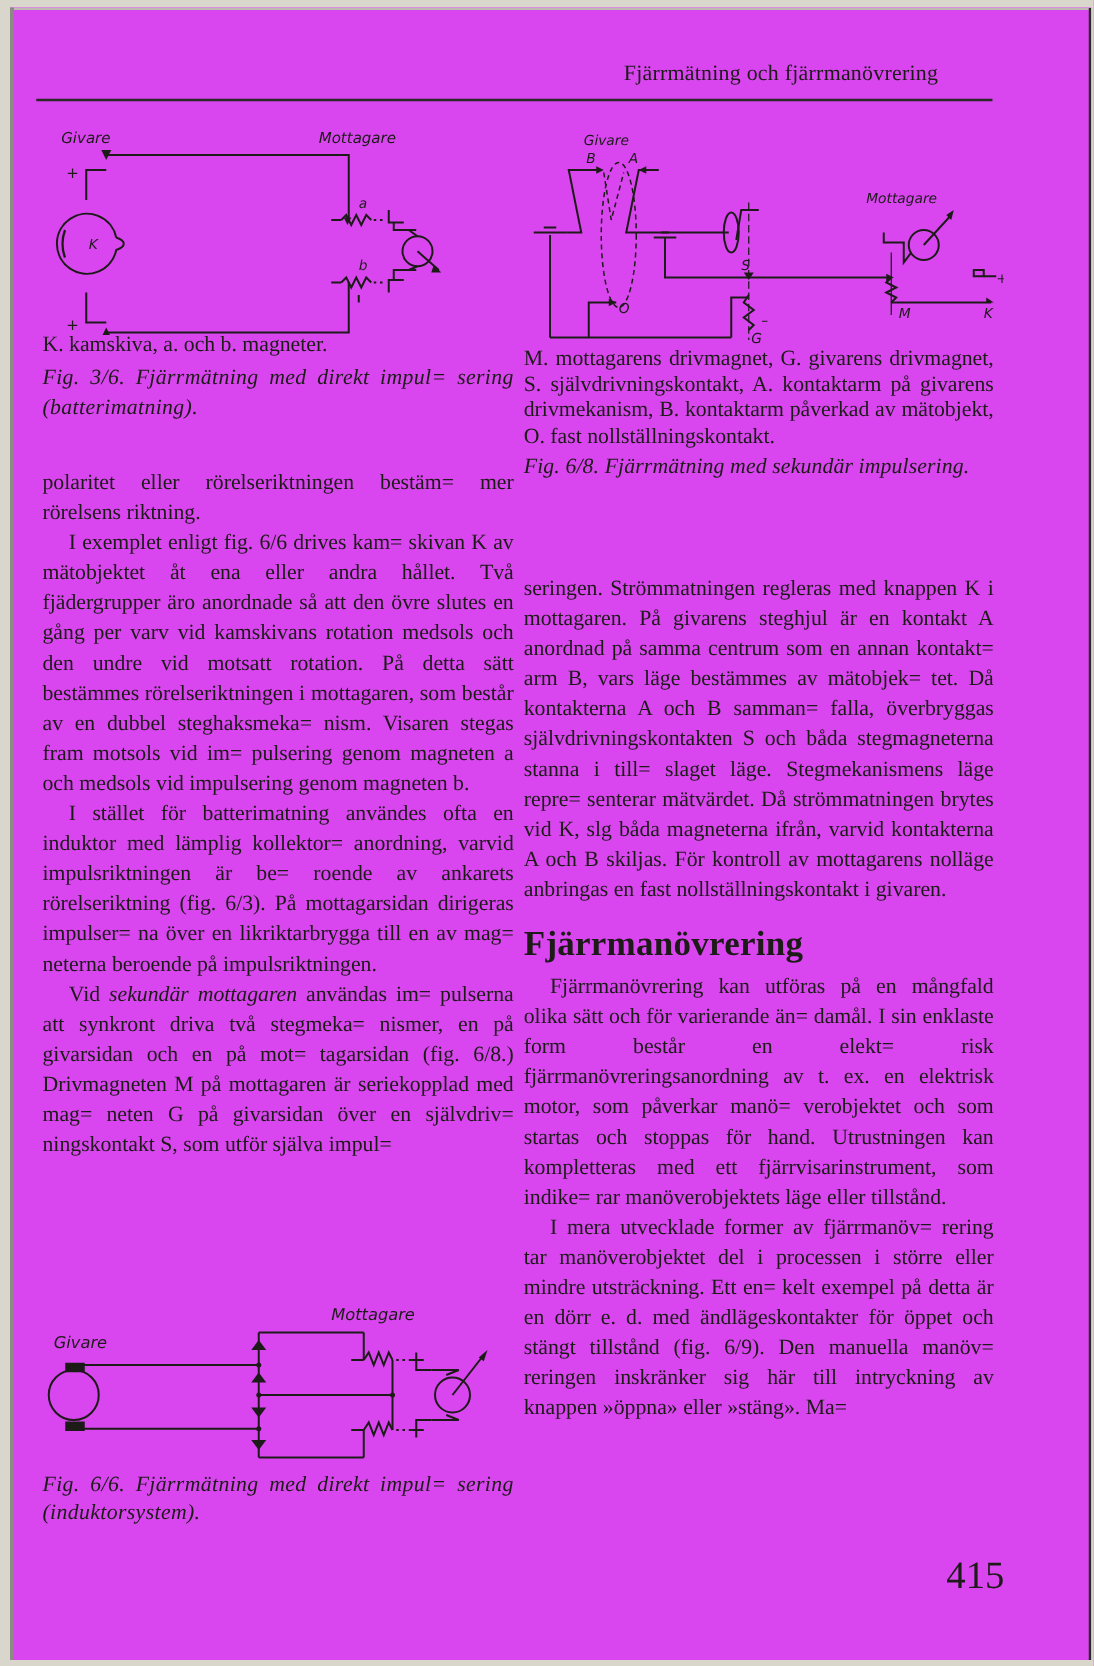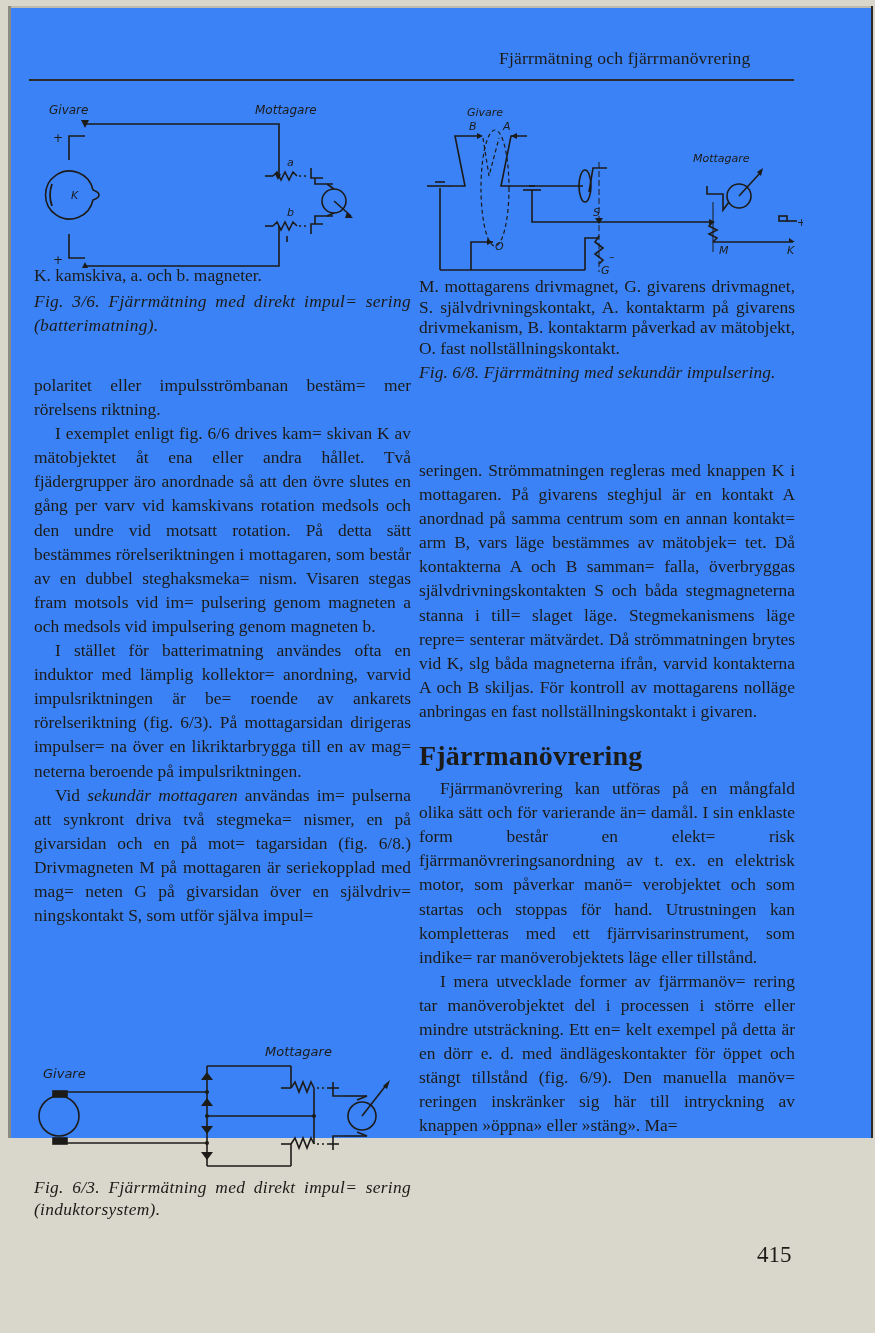--- a/index.html
+++ b/index.html
@@ -3,22 +3,22 @@
 <meta charset="utf-8">
 <style>
   html, body { margin: 0; padding: 0; }
   body {
     width: 875px; height: 1333px; position: relative; overflow: hidden;
     background: #d9d6cc;
     font-family: "Liberation Serif", "DejaVu Serif", serif;
     color: #1c1b18;
   }
   .page {
-    position: absolute; left: 8px; top: 6px; width: 862px; height: 1132px;
-    background: #3b82f6;
+    position: absolute; left: 8px; top: 6px; width: 862px; height: 1322px;
+    background: #d946ef;
     border-left: 3px solid #8b8a84;
     box-shadow: inset -2px 0 0 #2a2a28, inset 0 2px 0 #bdbab0;
   }
   .running-head {
     position: absolute; left: 488px; top: 42px; font-size: 17.5px; letter-spacing: 0.2px;
     white-space: nowrap;
   }
   .head-rule {
     position: absolute; left: 18px; top: 73px; width: 765px; height: 1.5px; background: #2b2a27;
   }
@@ -31,21 +31,21 @@
   }
   .para.indent { text-indent: 21px; }
   .caption {
     margin: 0; font-size: 17.4px; line-height: 20.5px; text-align: justify;
   }
   .fig-title { font-style: italic; margin: 0; font-size: 17.4px; line-height: 24px; letter-spacing: 0.3px; }
   .section-heading {
     margin: 0; font-size: 28px; font-weight: bold; letter-spacing: 0.2px;
   }
   .page-number {
-    position: absolute; left: 746px; top: 1236px; font-size: 23px; white-space: nowrap;
+    position: absolute; left: 746px; top: 1236px; font-size: 31px; white-space: nowrap;
   }
   svg text { font-family: "DejaVu Sans", sans-serif; font-style: italic; }
   .diag { position: absolute; }
   em { font-style: italic; }
 </style>
 </head>
 <body>
 
 <div class="page">
 
@@ -96,21 +96,21 @@
     <text x="24" y="44" font-size="12" fill="#1c1b18">+</text>
     <text x="24" y="166" font-size="12" fill="#1c1b18">+</text>
   </svg>
 
   <div class="col col-left" style="top:259px;">
     <p class="caption">K. kamskiva, a. och b. magneter.</p>
     <p class="fig-title" style="margin-top:3px; text-align:justify;">Fig. 3/6. Fjärrmätning med direkt impul= sering (batterimatning).</p>
   </div>
 
   <div class="col col-left" style="top:367px;">
-    <p class="para">polaritet eller impulsströmbanan bestäm= mer rörelsens riktning.</p>
+    <p class="para">polaritet eller rörelseriktningen bestäm= mer rörelsens riktning.</p>
     <p class="para indent">I exemplet enligt fig. 6/6 drives kam= skivan K av mätobjektet åt ena eller andra hållet. Två fjädergrupper äro anordnade så att den övre slutes en gång per varv vid kamskivans rotation medsols och den undre vid motsatt rotation. På detta sätt bestämmes rörelseriktningen i mottagaren, som består av en dubbel steghaksmeka= nism. Visaren stegas fram motsols vid im= pulsering genom magneten a och medsols vid impulsering genom magneten b.</p>
     <p class="para indent">I stället för batterimatning användes ofta en induktor med lämplig kollektor= anordning, varvid impulsriktningen är be= roende av ankarets rörelseriktning (fig. 6/3). På mottagarsidan dirigeras impulser= na över en likriktarbrygga till en av mag= neterna beroende på impulsriktningen.</p>
     <p class="para indent"><span>Vid </span><em>sekundär mottagaren</em><span> användas im= pulserna att synkront driva två stegmeka= nismer, en på givarsidan och en på mot= tagarsidan (fig. 6/8.)   Drivmagneten M på mottagaren är seriekopplad med mag= neten G på givarsidan över en självdriv= ningskontakt S, som utför själva impul=</span></p>
   </div>
 
   <svg class="diag" style="left:18px; top:1030px;" width="370" height="140" viewBox="0 0 370 140">
     <g stroke="#1c1b18" stroke-width="1.6" fill="none">
       <circle cx="30" cy="80" r="20"></circle>
       <rect x="24" y="55" width="14" height="6" fill="#1c1b18"></rect>
       <rect x="24" y="102" width="14" height="6" fill="#1c1b18"></rect>
@@ -151,21 +151,21 @@
       <circle cx="178" cy="56" r="2"></circle>
         <circle cx="178" cy="107" r="2"></circle>
       <circle cx="178" cy="80" r="2"></circle>
         <circle cx="285" cy="80" r="2"></circle>
     </g>
     <text x="14" y="42" font-size="13" fill="#1c1b18">Givare</text>
     <text x="236" y="20" font-size="13" fill="#1c1b18">Mottagare</text>
   </svg>
 
   <div class="col col-left" style="top:1170px;">
-    <p class="fig-title" style="text-align:justify; line-height:22px;">Fig. 6/3. Fjärrmätning med direkt impul= sering (induktorsystem).</p>
+    <p class="fig-title" style="text-align:justify; line-height:22px;">Fig. 6/6. Fjärrmätning med direkt impul= sering (induktorsystem).</p>
   </div>
 
   <svg class="diag" style="left:412px; top:96px;" width="380" height="180" viewBox="0 0 380 180">
     <g stroke="#1c1b18" stroke-width="1.6" fill="none">
 
       <line x1="4" y1="84" x2="30" y2="84"></line>
       <line x1="12" y1="80" x2="22" y2="80"></line>
       <line x1="17" y1="86" x2="17" y2="168"></line>
       <line x1="17" y1="168" x2="162" y2="168"></line>
 

